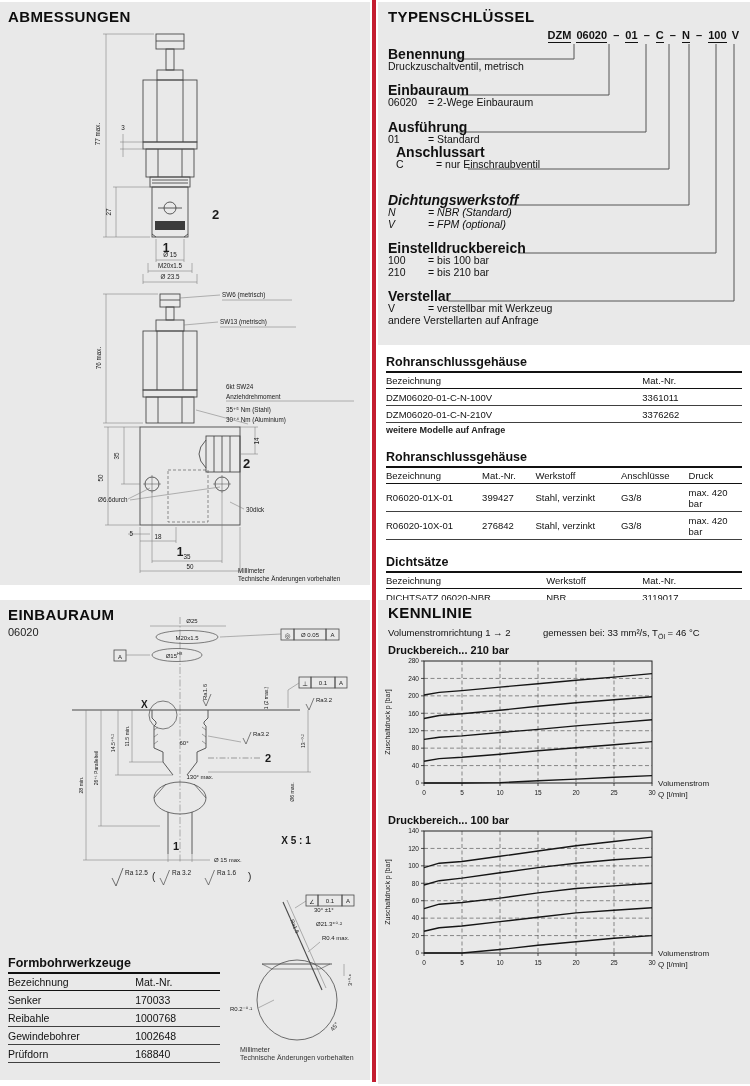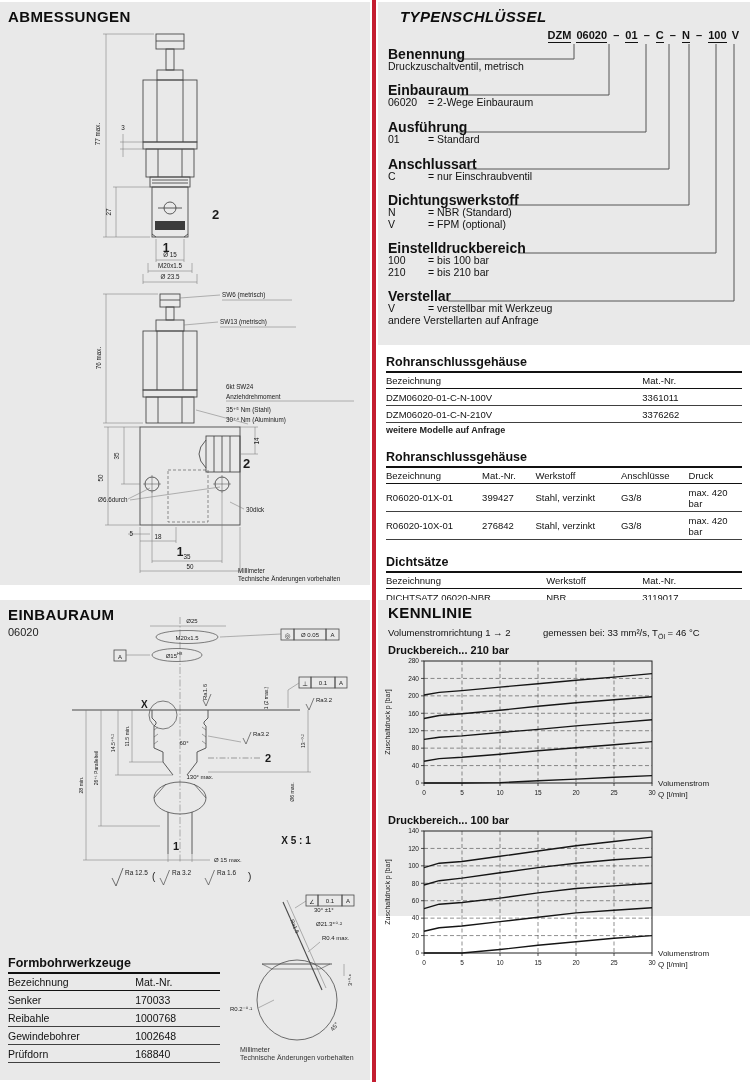--- a/index.html
+++ b/index.html
@@ -178,21 +178,21 @@
         <text x="158" y="517" text-anchor="middle">18</text>
         <text x="187" y="537" text-anchor="middle">35</text>
         <text x="190" y="547" text-anchor="middle">50</text>
         <text x="238" y="551">Millimeter</text>
         <text x="238" y="559">Technische Änderungen vorbehalten</text>
       </g>
     </svg>
   </div>
 
   <div class="panel" style="left: 378px; top: 2px; width: 372px; height: 343px; background: rgb(233, 233, 233);">
-    <h1 class="sec" style="left:22px;top:6px;font-style:italic;">TYPENSCHLÜSSEL</h1>
+    <h1 class="sec" style="left:10px;top:6px;">TYPENSCHLÜSSEL</h1>
     <svg viewBox="0 0 372 343" width="372" height="343" style="left:0;top:0;pointer-events:none;">
       <g stroke="#555" stroke-width="1" fill="none">
         <path d="M78,57 H196 V42"></path>
           <path d="M82,93 H231 V42"></path>
           <path d="M78,130 H268 V42"></path>
         <path d="M90,167 H291 V42"></path>
           <path d="M130,203 H311 V42"></path>
           <path d="M140,251 H338 V42"></path>
           <path d="M70,299 H356 V42"></path>
       </g>
@@ -215,25 +215,25 @@
       <div class="ts-line"><span>Druckzuschaltventil, metrisch</span></div>
     </div>
     <div class="ts-entry" style="top:82px;">
       <div class="ts-label">Einbauraum</div>
       <div class="ts-line"><span class="ts-key">06020</span><span>= 2-Wege Einbauraum</span></div>
     </div>
     <div class="ts-entry" style="top:119px;">
       <div class="ts-label">Ausführung</div>
       <div class="ts-line"><span class="ts-key">01</span><span>= Standard</span></div>
     </div>
-    <div class="ts-entry" style="top:156px;">
+    <div class="ts-entry" style="top:144px;margin-left:8px;">
       <div class="ts-label">Anschlussart</div>
       <div class="ts-line"><span class="ts-key">C</span><span>= nur Einschraubventil</span></div>
     </div>
-    <div class="ts-entry" style="top:192px;">
+    <div class="ts-entry" style="top:192px;font-style:italic;">
       <div class="ts-label">Dichtungswerkstoff</div>
       <div class="ts-line"><span class="ts-key">N</span><span>= NBR (Standard)</span></div>
       <div class="ts-line"><span class="ts-key">V</span><span>= FPM (optional)</span></div>
     </div>
     <div class="ts-entry" style="top:240px;">
       <div class="ts-label">Einstelldruckbereich</div>
       <div class="ts-line"><span class="ts-key">100</span><span>= bis 100 bar</span></div>
       <div class="ts-line"><span class="ts-key">210</span><span>= bis 210 bar</span></div>
     </div>
     <div class="ts-entry" style="top:288px;">
@@ -479,21 +479,21 @@
             </tr>
       </tbody>
         </table>
     </div>
     <div class="fn" style="left:240px;top:446px;">
       <div>Millimeter</div>
       <div>Technische Änderungen vorbehalten</div>
     </div>
   </div>
 
-  <div class="panel" style="left: 378px; top: 600px; width: 372px; height: 316px; background: rgb(233, 233, 233);">
+  <div class="panel" style="left: 378px; top: 600px; width: 372px; height: 484px; background: rgb(233, 233, 233);">
     <h1 class="sec" style="left:10px;top:4px;">KENNLINIE</h1>
     <div class="kenn-meta">
       <span>Volumenstromrichtung 1 → 2</span>
       <span class="right"><span>gemessen bei: 33 mm²/s, T</span><sub>Öl</sub><span> = 46 °C</span></span>
     </div>
     <div class="chart-label" style="top:44px;">Druckbereich... 210 bar</div>
     <svg id="chart1" viewBox="0 0 366 152" width="366" height="152" style="left:2px;top:56px;">
       <text transform="rotate(-90 10 66)" x="10" y="66" text-anchor="middle" font-size="7">Zuschaltdruck p [bar]</text>
       <text x="278" y="130" font-size="8">Volumenstrom</text>
       <text x="278" y="141" font-size="8">Q [l/min]</text>

